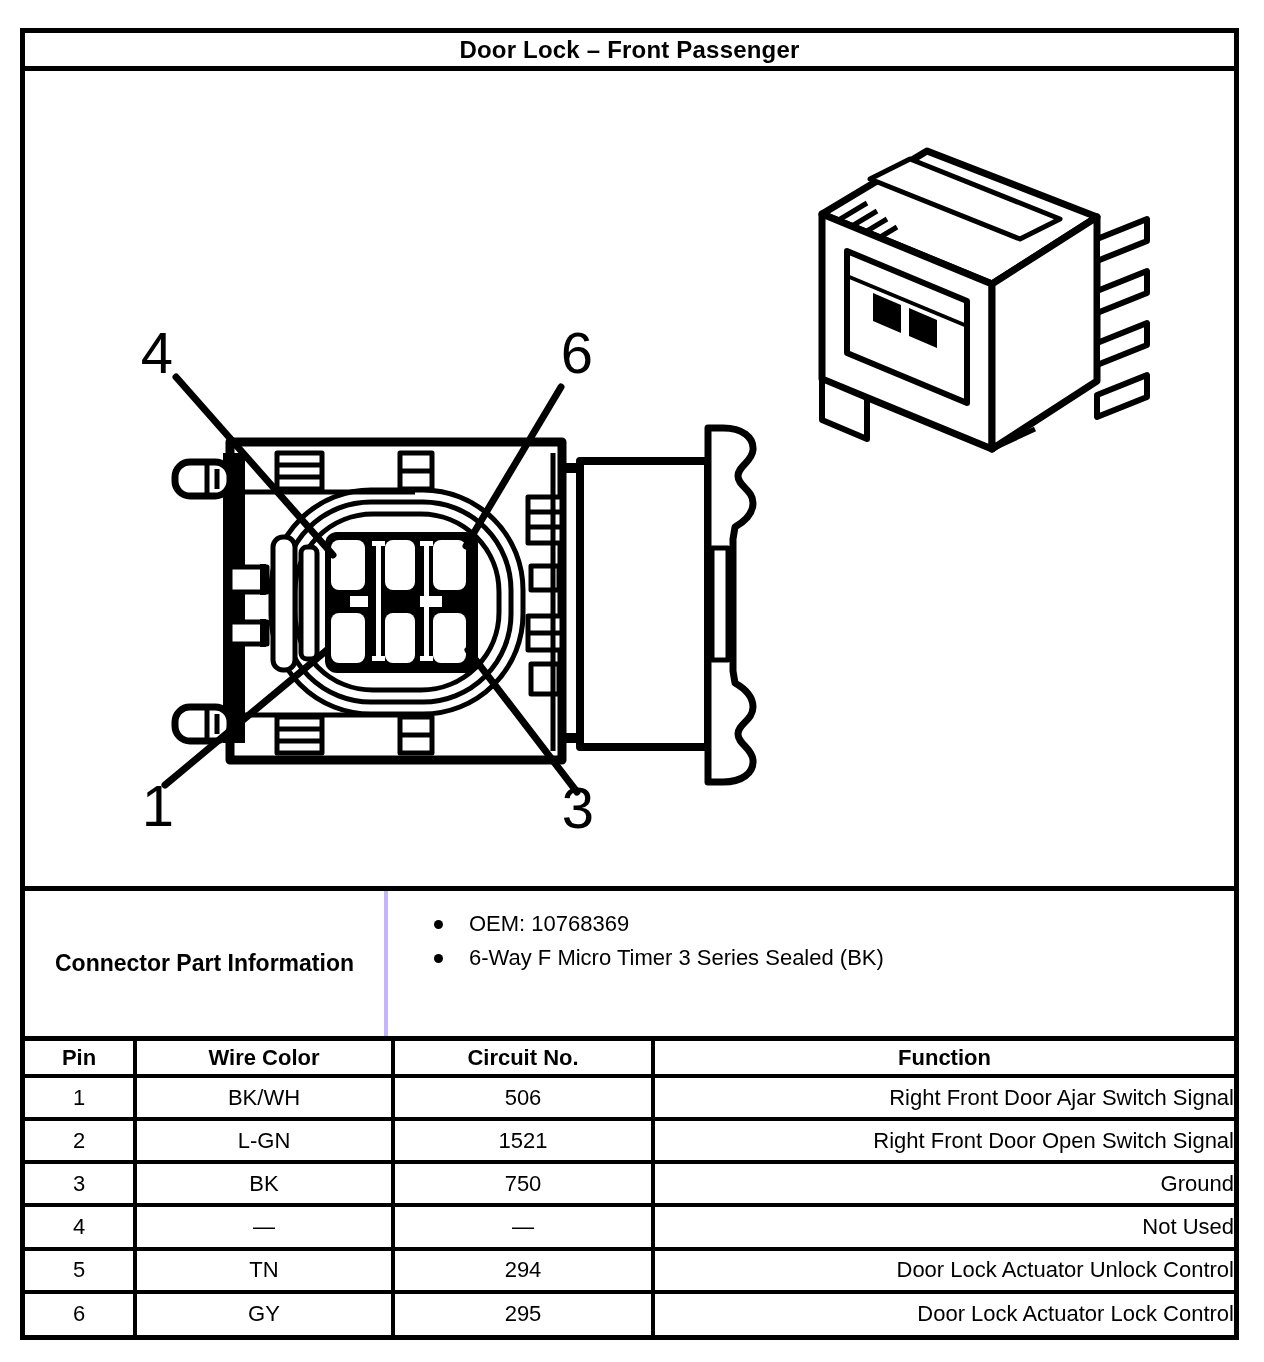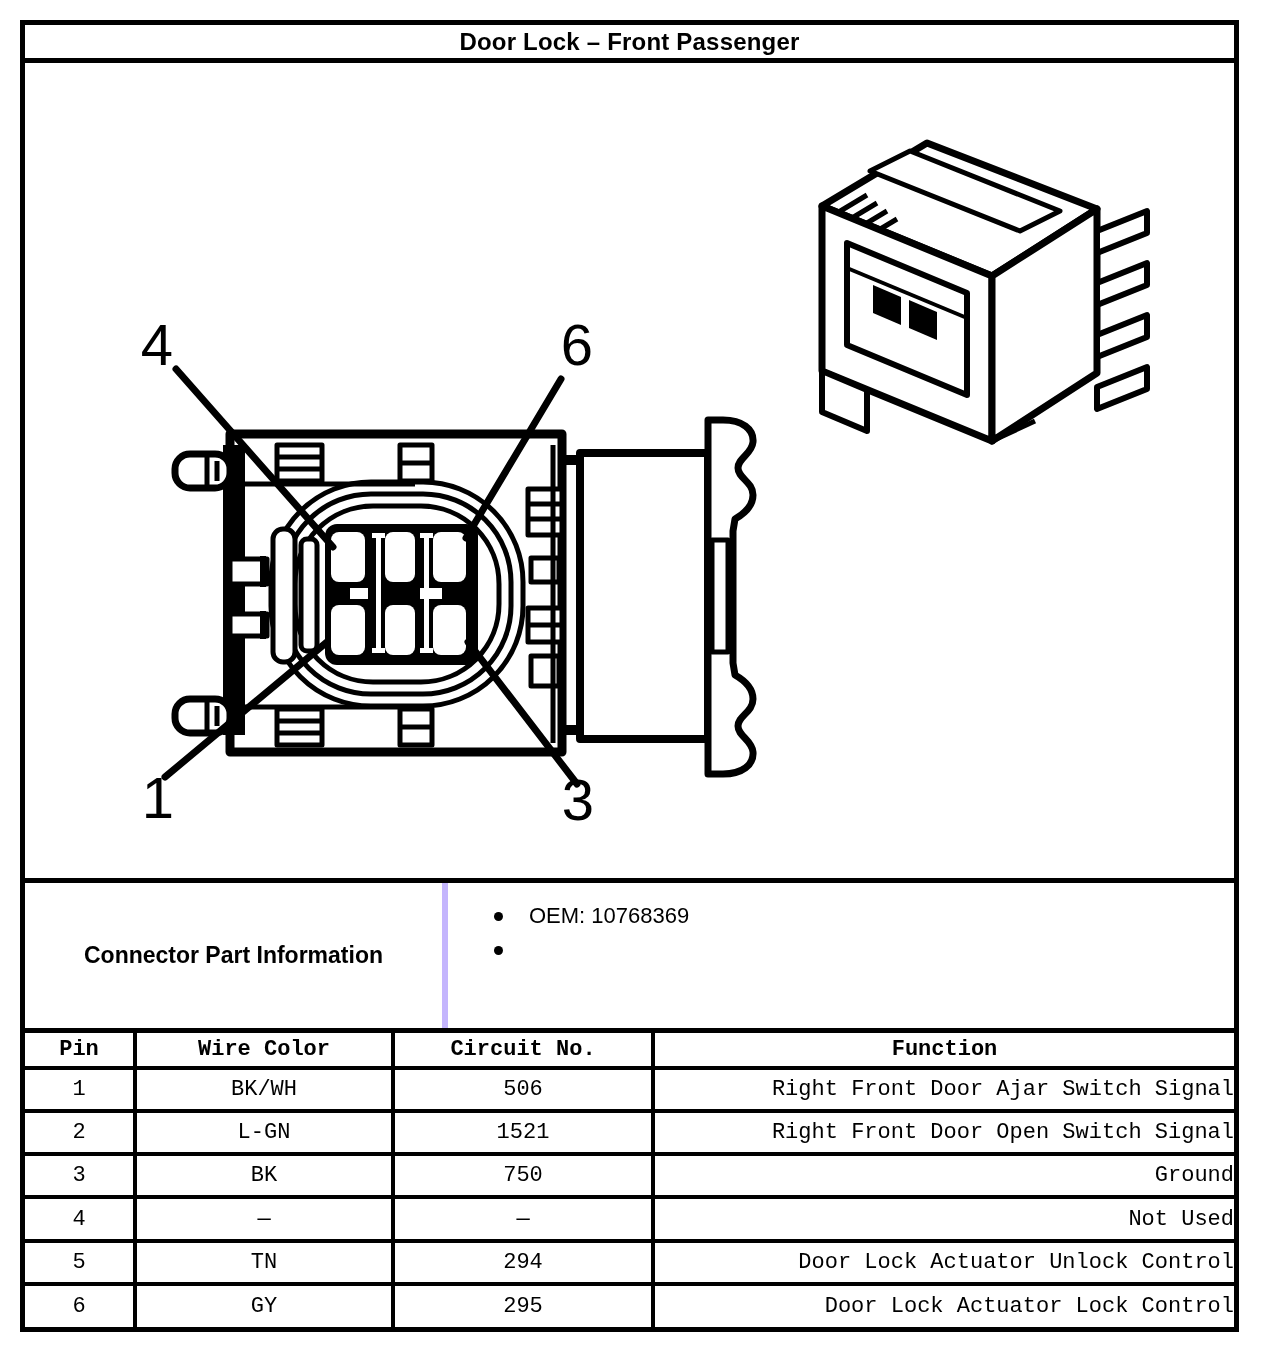--- a/index.html
+++ b/index.html
@@ -2,44 +2,44 @@
 <html><head>
 <meta charset="utf-8">
 <style>
   * { margin:0; padding:0; box-sizing:border-box; }
   html,body { background:#ffffff; }
   .page {
     position:relative; width:1264px; height:1362px; background:#ffffff;
     font-family:"Liberation Sans", sans-serif; color:#000;
   }
   .frame {
-    position:absolute; left:20px; top:20px; width:1219px; height:1312px;
+    position:absolute; left:20px; top:28px; width:1219px; height:1312px;
     border:5px solid #000; display:flex; flex-direction:column; background:#fff;
   }
   .title-bar {
     height:38px; border-bottom:5px solid #000;
     display:flex; align-items:center; justify-content:center;
     font-size:24px; font-weight:bold; letter-spacing:.2px;
   }
   .diagram { height:820px; border-bottom:5px solid #000; position:relative; overflow:hidden; }
   .diagram svg { display:block; }
 
   .part-info { height:150px; border-bottom:5px solid #000; display:flex; }
   .part-info .label-cell {
-    width:423px; border-right:6px solid #c4b5fd; display:flex;
+    width:363px; border-right:4px solid #c4b5fd; display:flex;
     align-items:center; justify-content:center; text-align:right;
     font-size:23px; font-weight:bold;
   }
   .part-info .bullets-cell { flex:1; padding:16px 10px 0 46px; }
   .part-info ul { list-style:none; }
   .part-info li { display:flex; align-items:center; gap:26px; height:34px; font-size:22px; }
   .part-info .dot { width:9px; height:9px; border-radius:50%; background:#000; flex:0 0 auto; }
 
   .pin-table { flex:1; }
-  table { width:100%; height:100%; border-collapse:collapse; border-style:hidden; table-layout:fixed;font-family:Liberation Mono, monospace; }
+  table { width:100%; height:100%; border-collapse:collapse; border-style:hidden; table-layout:fixed; }
   th, td { border:4px solid #000; font-size:22px; text-align:center; padding:0; height:36px; overflow:hidden; white-space:nowrap; }
   th { font-weight:bold; height:35px; }
   td.fn { text-align:right; padding-left:7px; }
 </style>
 </head>
 <body>
 
 <div class="page">
   <div class="frame">
 
@@ -172,20 +172,21 @@
     <div class="part-info">
       <div class="label-cell">Connector Part Information</div>
       <div class="bullets-cell">
         <ul>
           <li>
             <span class="dot"></span>
             <span>OEM: 10768369</span>
           </li>
           <li>
             <span class="dot"></span>
+            <span>6-Way F Micro Timer 3 Series Sealed (BK)</span>
           </li>
         </ul>
       </div>
     </div>
 
     <div class="pin-table">
       <table>
         <colgroup>
           <col style="width:110px">
             <col style="width:258px">

